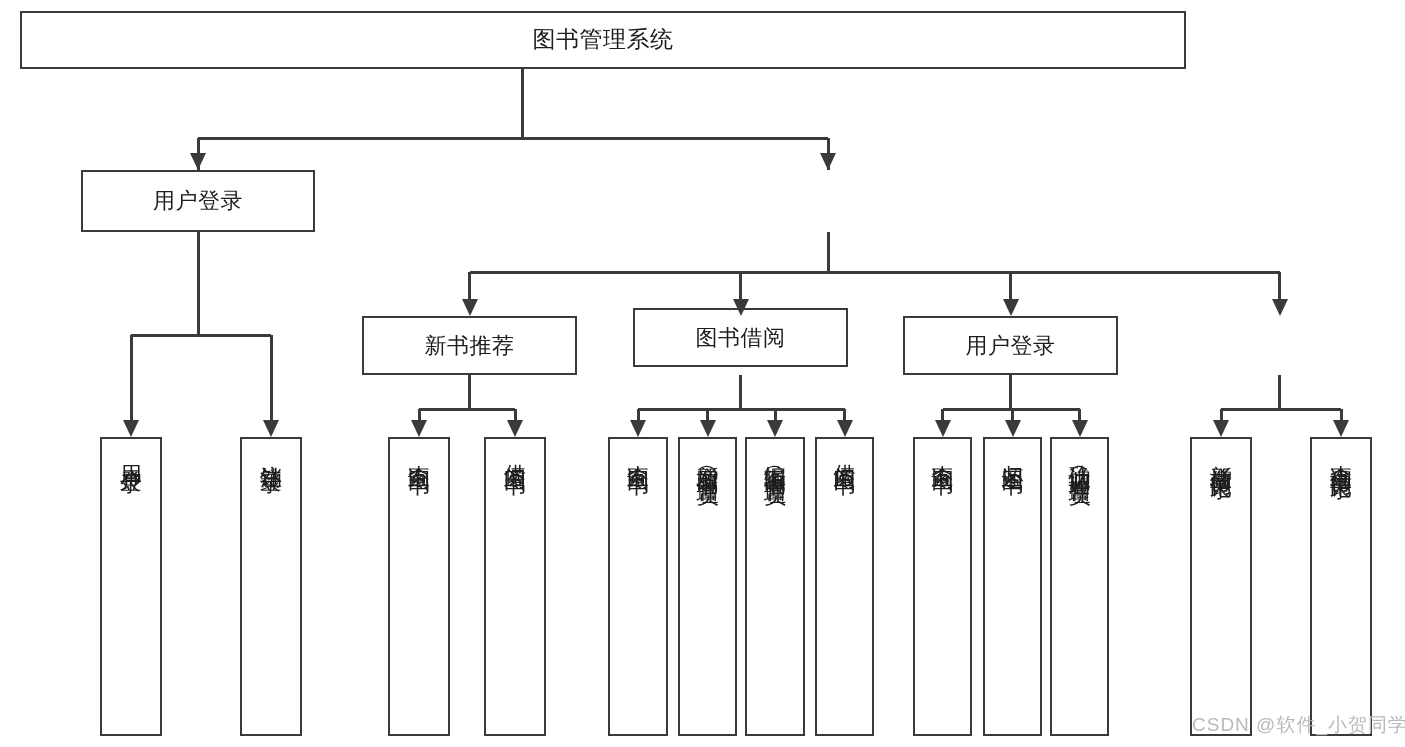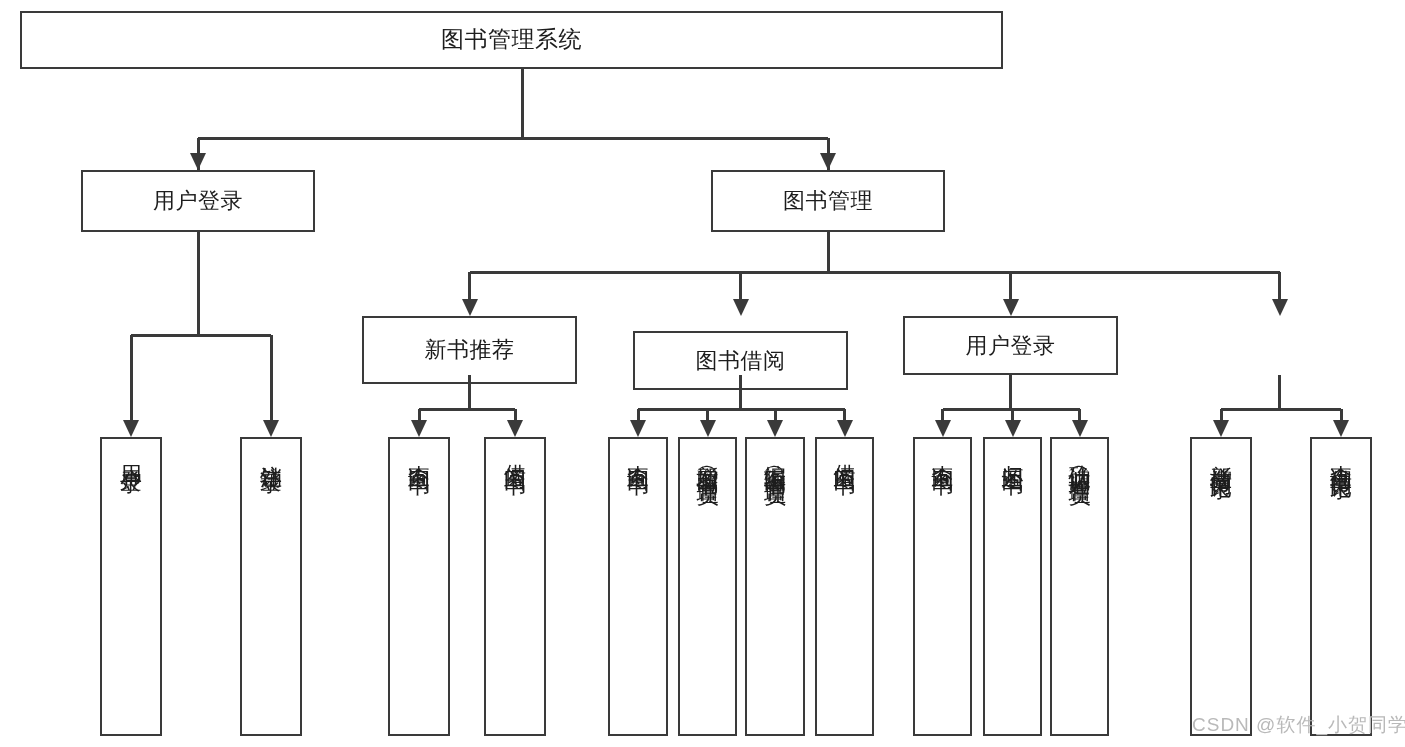--- a/index.html
+++ b/index.html
@@ -83,48 +83,45 @@
     white-space: nowrap;
     letter-spacing: 1px;
     font-family: "Liberation Sans", "DejaVu Sans", sans-serif;
   }
 </style>
 </head>
 <body>
 
 <div id="canvas">
 
-  <div class="node horiz root" id="n-root" style="left: 20px; top: 11px; width: 983px; height: 58px;">
+  <div class="node horiz root" id="n-root" style="left: 20px; top: 11px; width: 1166px; height: 58px;">
     <span class="label">图书管理系统</span>
   </div>
 
   <div class="vline" id="c-root-stem" style="left: 521px; top: 69px; height: 69px;"></div>
   <div class="hline" id="c-root-bus" style="left: 198px; top: 136.5px; width: 630px;"></div>
   <div class="vline" id="c-root-l0" style="left: 196.5px; top: 138px; height: 32px;"></div>
   <div class="arrow" id="a-root-l0" style="left: 190px; top: 153px;"></div>
   <div class="vline" id="c-root-l1" style="left: 826.5px; top: 138px; height: 32px;"></div>
   <div class="arrow" id="a-root-l1" style="left: 820px; top: 153px;"></div>
 
   <div class="node horiz" id="n-user-login" style="left: 81px; top: 170px; width: 234px; height: 62px;">
     <span class="label">用户登录</span>
   </div>
-  <div class="node horiz" id="n-book-manage" style="left: 711px; top: 170px; width: 234px; height: 62px;">
-    <span class="label">图书管理</span>
-  </div>
 
   <div class="vline" id="c-ul-stem" style="left: 196.5px; top: 232px; height: 103px;"></div>
   <div class="hline" id="c-ul-bus" style="left: 131px; top: 333.5px; width: 140px;"></div>
 
   <div class="vline" id="c-bm-stem" style="left: 826.5px; top: 232px; height: 40px;"></div>
   <div class="hline" id="c-bm-bus" style="left: 469.5px; top: 270.5px; width: 810px;"></div>
 
-  <div class="node horiz" id="n-lv2-0" style="left: 362px; top: 316px; width: 215px; height: 68px;">
+  <div class="node horiz" id="n-lv2-0" style="left: 362px; top: 316px; width: 215px; height: 59px;">
     <span class="label">新书推荐</span>
   </div>
-  <div class="node horiz" id="n-lv2-1" style="left: 633px; top: 331px; width: 215px; height: 59px;">
+  <div class="node horiz" id="n-lv2-1" style="left: 633px; top: 308px; width: 215px; height: 59px;">
     <span class="label">图书借阅</span>
   </div>
   <div class="node horiz" id="n-lv2-2" style="left: 903px; top: 316px; width: 215px; height: 59px;">
     <span class="label">用户登录</span>
   </div>
 
   <div class="node vert" id="lf-0" style="left: 100px; top: 437px; width: 62px; height: 299px;">
     <span class="label">用户登录</span>
   </div>
   <div class="node vert" id="lf-1" style="left: 240px; top: 437px; width: 62px; height: 299px;">

